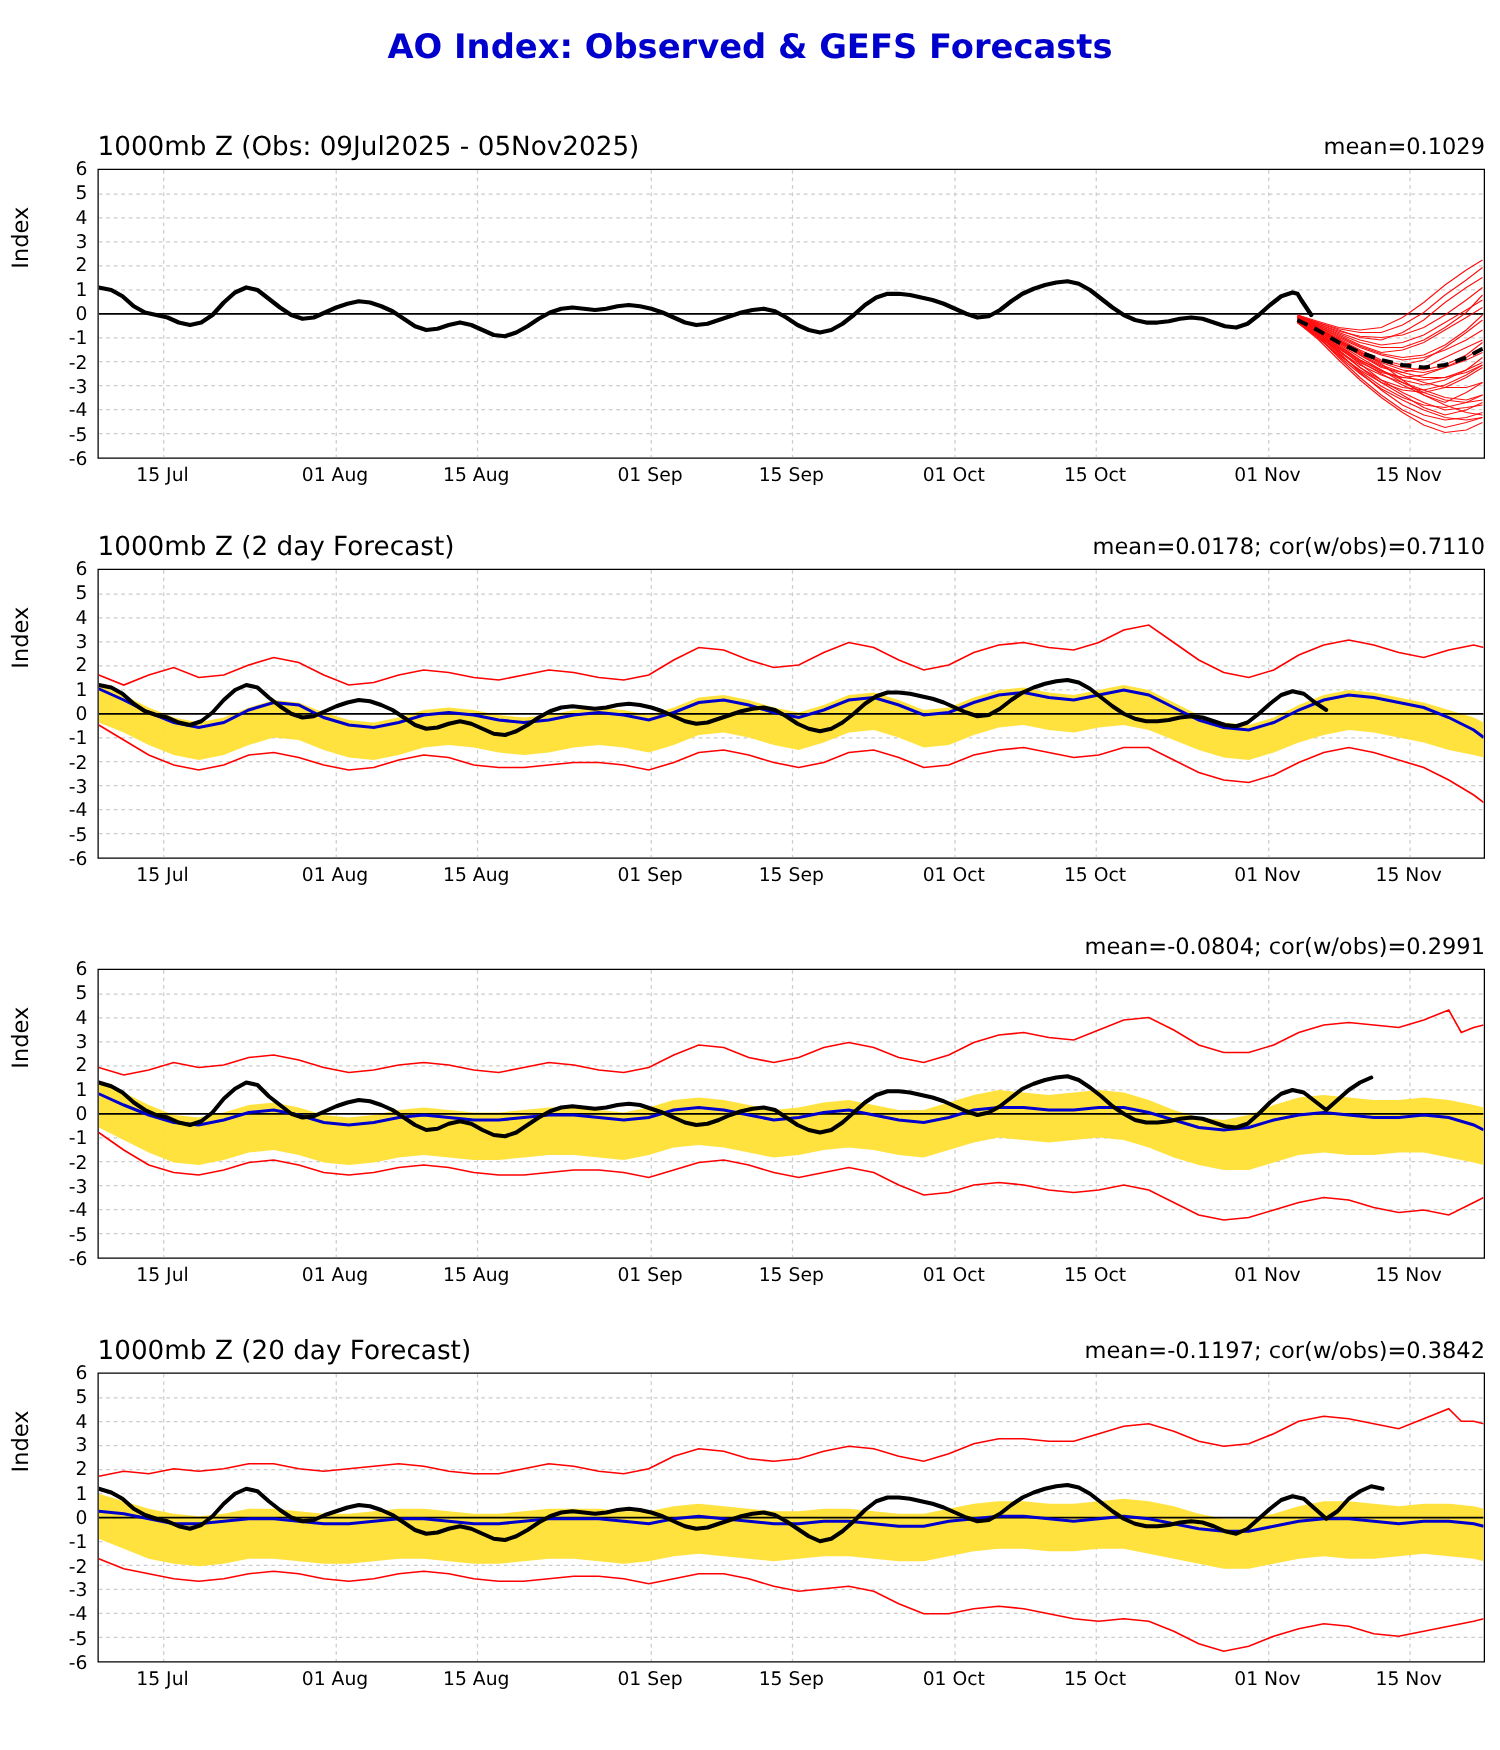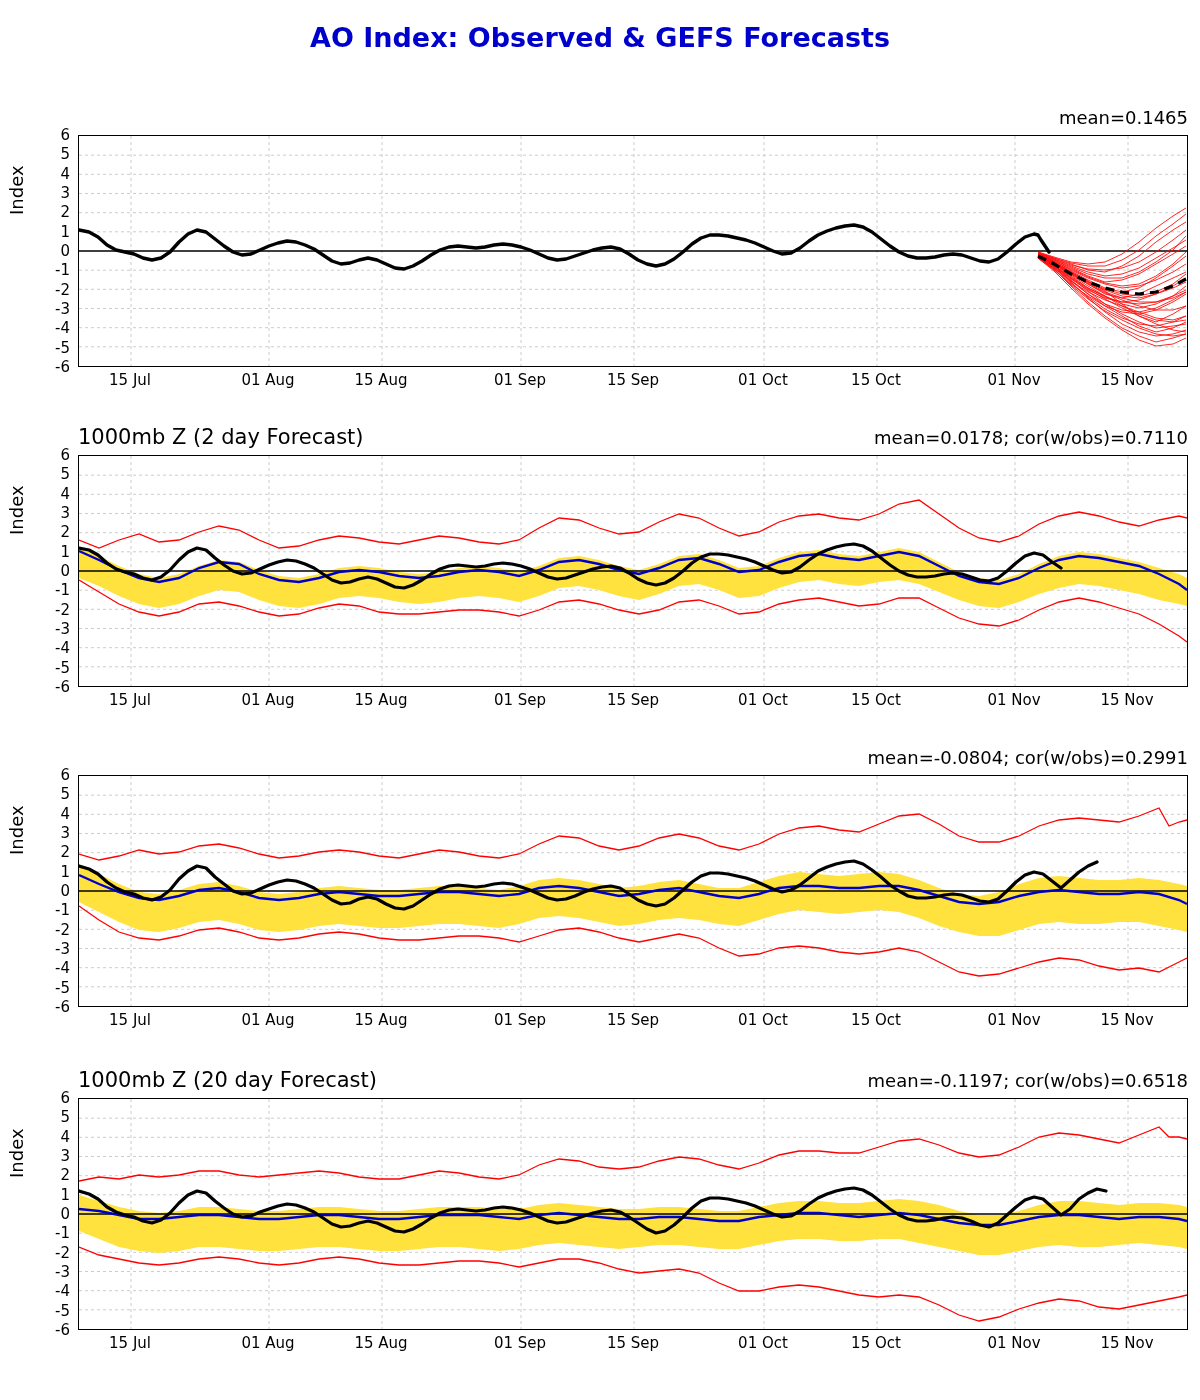--- a/index.html
+++ b/index.html
@@ -64,21 +64,22 @@
 </style>
 </head>
 <body>
 
 <div class="page">
 
   <div class="main-title">AO Index: Observed &amp; GEFS Forecasts</div>
 
   <div class="panel" style="top:105px;">
     <div class="panel-header">
-      <div class="panel-stats">mean=0.1465</div>
+      <div class="panel-title">1000mb Z (Obs: 09Jul2025 - 05Nov2025)</div>
+      <div class="panel-stats">mean=0.1029</div>
     </div>
     <div class="ylabel">Index</div>
     <div class="yticks">
       <span style="top:0px;">6</span>
       <span style="top:19.3px;">5</span>
       <span style="top:38.7px;">4</span>
       <span style="top:58px;">3</span>
       <span style="top:77.3px;">2</span>
       <span style="top:96.7px;">1</span>
       <span style="top:116px;">0</span>
@@ -319,21 +320,21 @@
       <span style="left:685px;">01 Oct</span>
       <span style="left:798px;">15 Oct</span>
       <span style="left:936px;">01 Nov</span>
       <span style="left:1049px;">15 Nov</span>
     </div>
   </div>
 
   <div class="panel" style="top:1068px;">
     <div class="panel-header">
       <div class="panel-title">1000mb Z (20 day Forecast)</div>
-      <div class="panel-stats">mean=-0.1197; cor(w/obs)=0.6518</div>
+      <div class="panel-stats">mean=-0.1197; cor(w/obs)=0.3842</div>
     </div>
     <div class="ylabel">Index</div>
     <div class="yticks">
       <span style="top:0px;">6</span>
       <span style="top:19.3px;">5</span>
       <span style="top:38.7px;">4</span>
       <span style="top:58px;">3</span>
       <span style="top:77.3px;">2</span>
       <span style="top:96.7px;">1</span>
       <span style="top:116px;">0</span>

